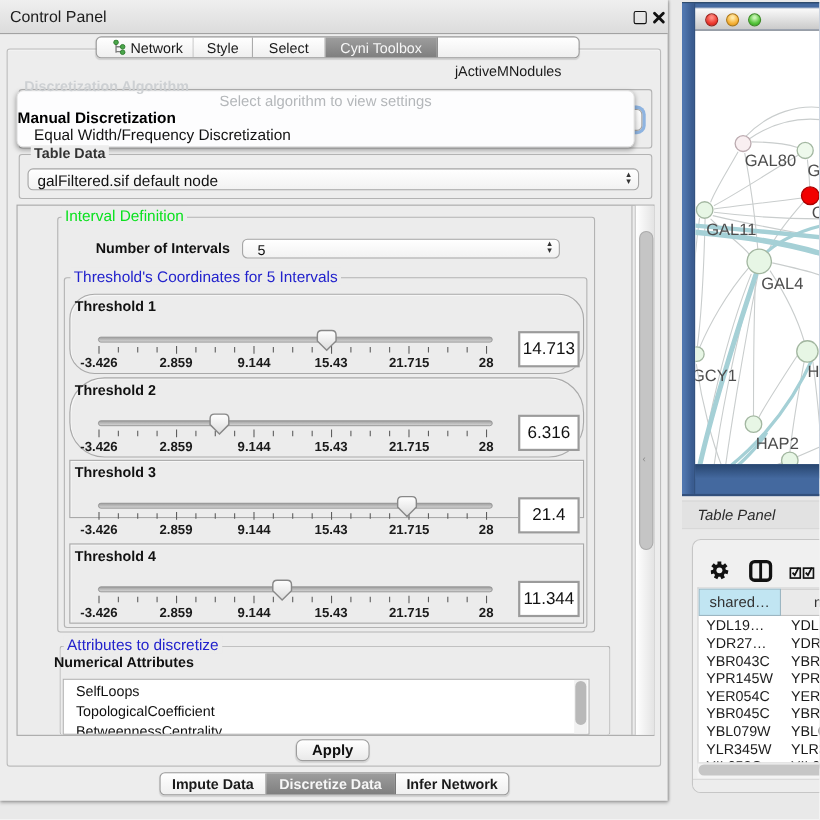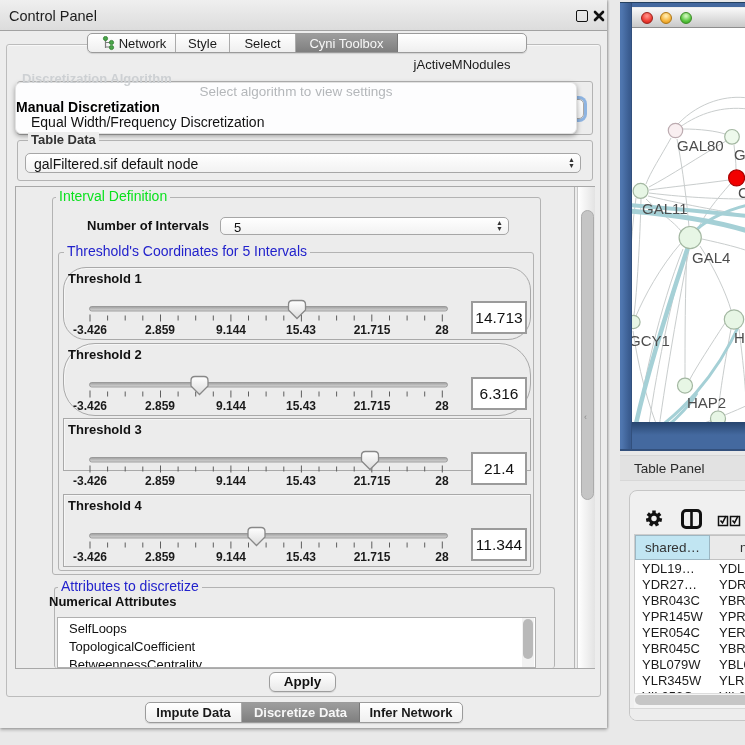--- a/index.html
+++ b/index.html
@@ -122,21 +122,21 @@
         </g>
       </svg>
     </div>
 
     <div class="abs" style="left:12px;top:419px;width:113px;height:13px;
         background:linear-gradient(#27456e,#44699f);"></div>
   </div>
 
   <div class="abs" id="tpbar" style="left:620px;top:455px;width:125px;height:26px;
       background:#e2e2e2;border-top:1px solid #d6d6d6;border-bottom:1px solid #d8d8d8;box-sizing:border-box;">
-    <span style="position:absolute;left:14px;top:5px;font-size:13.5px;color:#2a2a2a;">Table Panel</span>
+    <span style="position:absolute;left:14px;top:5px;font-size:13.5px;color:#2a2a2a;font-style:italic;">Table Panel</span>
   </div>
   <div class="abs" id="tbox" style="left:629px;top:490px;width:130px;height:231px;
       background:#f0f0f0;border:1px solid #c6c6c6;border-radius:8px;box-sizing:border-box;overflow:hidden;">
 
     <svg style="position:absolute;left:16px;top:17px;" width="100" height="22" viewBox="0 0 100 22">
       <g fill="#111">
         <path d="M6.25 2.49 L9.75 2.49 L9.74 4.97 L11.24 5.69 L13.17 4.14 L15.36 6.88 L13.41 8.41 L13.78 10.03 L16.20 10.57 L15.42 13.99 L13.01 13.43 L11.97 14.73 L13.05 16.96 L9.90 18.48 L8.83 16.24 L7.17 16.24 L6.10 18.48 L2.95 16.96 L4.03 14.73 L2.99 13.43 L0.58 13.99 L-0.20 10.57 L2.22 10.03 L2.59 8.41 L0.64 6.88 L2.83 4.14 L4.76 5.69 L6.26 4.97 Z"></path>
         <circle cx="8" cy="10.5" r="2.7" fill="#f0f0f0"></circle>
       </g>
       <rect x="36.5" y="2.5" width="18" height="17" rx="3.5" fill="none" stroke="#111" stroke-width="3"></rect>

